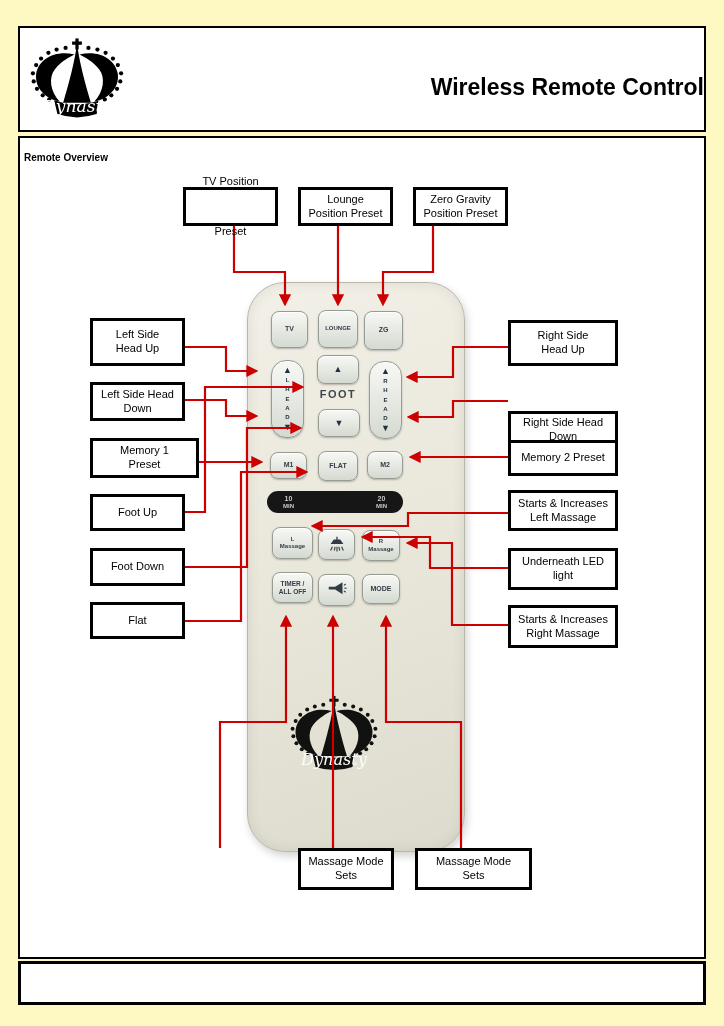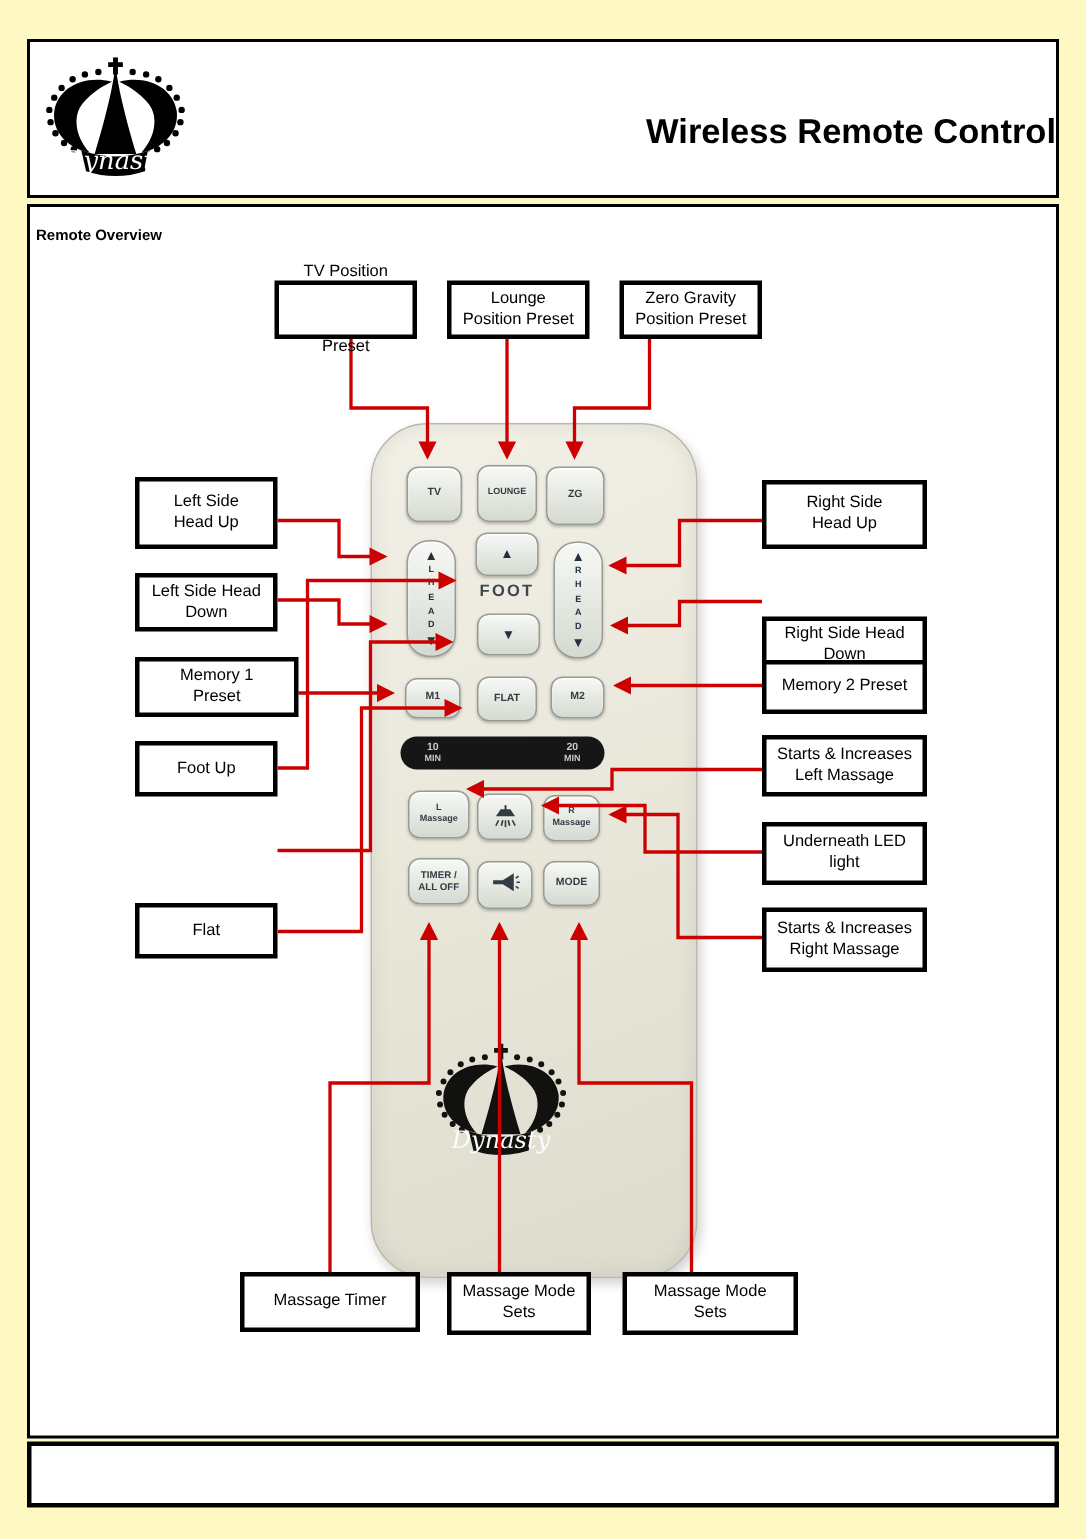--- a/index.html
+++ b/index.html
@@ -244,20 +244,23 @@
     <span>Left Side Head</span>
     <span>Down</span>
     </div>
   <div class="callout" style="left:90px;top:438px;width:109px;height:40px;">
     <span>Memory 1</span>
     <span>Preset</span>
     </div>
   <div class="callout" style="left:90px;top:494px;width:95px;height:37px;">
     <span>Foot Up</span>
     </div>
+  <div class="callout" style="left:90px;top:548px;width:95px;height:38px;">
+    <span>Foot Down</span>
+    </div>
   <div class="callout" style="left:90px;top:602px;width:95px;height:37px;">
     <span>Flat</span>
     </div>
 
   <div class="callout" style="left:508px;top:320px;width:110px;height:46px;">
     <span>Right Side</span>
     <span>Head Up</span>
     </div>
   <div class="callout" style="left:508px;top:383px;width:110px;height:38px;margin-top:28px;">
     <span>Right Side Head</span>
@@ -272,23 +275,20 @@
     </div>
   <div class="callout" style="left:508px;top:548px;width:110px;height:42px;">
     <span>Underneath LED</span>
     <span>light</span>
     </div>
   <div class="callout" style="left:508px;top:605px;width:110px;height:43px;">
     <span>Starts &amp; Increases</span>
     <span>Right Massage</span>
     </div>
 
-  <div class="callout" style="left:160px;top:848px;width:120px;height:40px;">
-    <span>Massage Timer</span>
-    </div>
   <div class="callout" style="left:298px;top:848px;width:96px;height:42px;">
     <span>Massage Mode</span>
     <span>Sets</span>
     </div>
   <div class="callout" style="left:415px;top:848px;width:117px;height:42px;">
     <span>Massage Mode</span>
     <span>Sets</span>
     </div>
 
   <div class="frame" id="footer-box" style="left:18px;top:961px;width:688px;height:44px;"></div>

